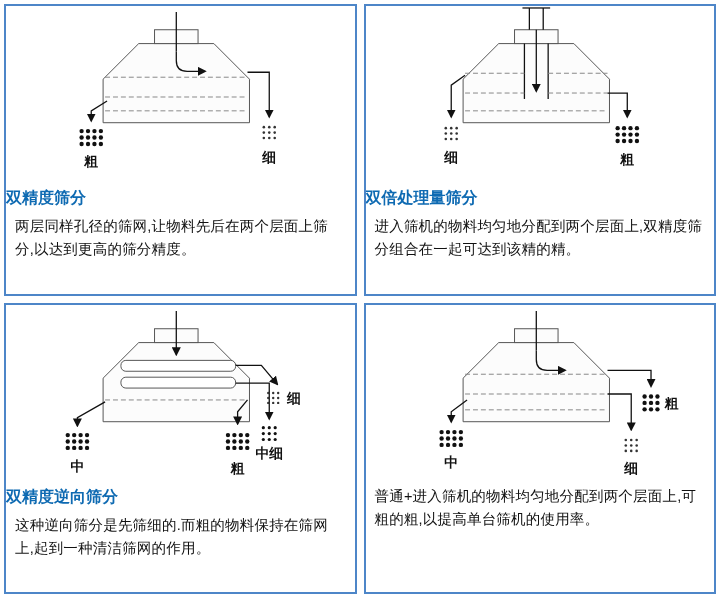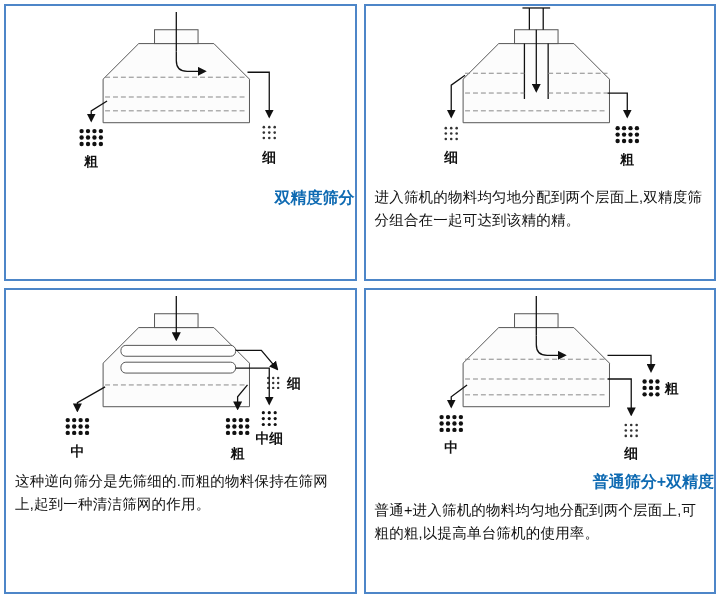--- a/index.html
+++ b/index.html
@@ -21,26 +21,25 @@
     background:#ffffff;
     box-sizing:border-box;
     overflow:hidden;
   }
   .diagram {
     display:block;
     width:100%;
     height:180px;
   }
   .panel-title {
-    text-align:right;
+    text-align:left;
     font-weight:bold;
     font-size:16px;
     color:#0e6ab2;
     margin:2px 0 6px 0;
-    padding-left:28px;
   }
   .panel-desc {
     font-size:14.5px;
     line-height:1.6;
     color:#111;
     padding:0 9px;
     letter-spacing:0.2px;
   }
   svg text.mat-label {
     font-size:14px;
@@ -98,20 +97,21 @@
           <circle cx="0.00" cy="0.00" r="1.3" fill="#333"></circle>
           <circle cx="5.50" cy="0.00" r="1.3" fill="#333"></circle>
           <circle cx="-5.50" cy="5.50" r="1.3" fill="#333"></circle>
           <circle cx="0.00" cy="5.50" r="1.3" fill="#333"></circle>
           <circle cx="5.50" cy="5.50" r="1.3" fill="#333"></circle>
         </g>
       <text class="mat-label" x="86" y="162" text-anchor="middle">粗</text>
       <text class="mat-label" x="266" y="158" text-anchor="middle">细</text>
     </svg>
     <div class="panel-title">双精度筛分</div>
+    <div class="panel-desc">两层同样孔径的筛网,让物料先后在两个层面上筛分,以达到更高的筛分精度。</div>
   </div>
 
   <div class="panel">
     <svg class="diagram" viewBox="0 0 352 182">
       <defs>
         <marker id="ah2" viewBox="0 0 10 10" refX="8" refY="5" markerWidth="7" markerHeight="7" orient="auto-start-reverse">
           <path d="M0,0 L10,5 L0,10 z" fill="#111"></path>
         </marker>
       </defs>
       <polygon class="machine" points="98,118 98,74 134,38 210,38 246,74 246,118"></polygon>
@@ -156,20 +156,21 @@
           <circle cx="3.25" cy="0.00" r="2.2" fill="#111"></circle>
           <circle cx="9.75" cy="0.00" r="2.2" fill="#111"></circle>
           <circle cx="-9.75" cy="6.50" r="2.2" fill="#111"></circle>
           <circle cx="-3.25" cy="6.50" r="2.2" fill="#111"></circle>
           <circle cx="3.25" cy="6.50" r="2.2" fill="#111"></circle>
           <circle cx="9.75" cy="6.50" r="2.2" fill="#111"></circle>
         </g>
       <text class="mat-label" x="86" y="158" text-anchor="middle">细</text>
       <text class="mat-label" x="264" y="160" text-anchor="middle">粗</text>
     </svg>
+    <div class="panel-title">双倍处理量筛分</div>
     <div class="panel-desc">进入筛机的物料均匀地分配到两个层面上,双精度筛分组合在一起可达到该精的精。</div>
   </div>
 
   <div class="panel">
     <svg class="diagram" viewBox="0 0 352 182">
       <defs>
         <marker id="ah3" viewBox="0 0 10 10" refX="8" refY="5" markerWidth="7" markerHeight="7" orient="auto-start-reverse">
           <path d="M0,0 L10,5 L0,10 z" fill="#111"></path>
         </marker>
       </defs>
@@ -233,20 +234,21 @@
           <circle cx="-9.75" cy="6.50" r="2.2" fill="#111"></circle>
           <circle cx="-3.25" cy="6.50" r="2.2" fill="#111"></circle>
           <circle cx="3.25" cy="6.50" r="2.2" fill="#111"></circle>
           <circle cx="9.75" cy="6.50" r="2.2" fill="#111"></circle>
         </g>
       <text class="mat-label" x="291" y="99" text-anchor="middle">细</text>
       <text class="mat-label" x="266" y="155" text-anchor="middle">中细</text>
       <text class="mat-label" x="234" y="170" text-anchor="middle">粗</text>
       <text class="mat-label" x="72" y="168" text-anchor="middle">中</text>
     </svg>
+    <div class="panel-title">双精度逆向筛分</div>
     <div class="panel-desc">这种逆向筛分是先筛细的.而粗的物料保持在筛网上,起到一种清洁筛网的作用。</div>
   </div>
 
   <div class="panel">
     <svg class="diagram" viewBox="0 0 352 182">
       <defs>
         <marker id="ah4" viewBox="0 0 10 10" refX="8" refY="5" markerWidth="7" markerHeight="7" orient="auto-start-reverse">
           <path d="M0,0 L10,5 L0,10 z" fill="#111"></path>
         </marker>
       </defs>
@@ -295,17 +297,16 @@
           <circle cx="9.75" cy="0.00" r="2.2" fill="#111"></circle>
           <circle cx="-9.75" cy="6.50" r="2.2" fill="#111"></circle>
           <circle cx="-3.25" cy="6.50" r="2.2" fill="#111"></circle>
           <circle cx="3.25" cy="6.50" r="2.2" fill="#111"></circle>
           <circle cx="9.75" cy="6.50" r="2.2" fill="#111"></circle>
         </g>
       <text class="mat-label" x="309" y="104" text-anchor="middle">粗</text>
       <text class="mat-label" x="268" y="170" text-anchor="middle">细</text>
       <text class="mat-label" x="86" y="164" text-anchor="middle">中</text>
     </svg>
-    <div class="panel-title">普通筛分+双精度</div>
     <div class="panel-desc">普通+进入筛机的物料均匀地分配到两个层面上,可粗的粗,以提高单台筛机的使用率。</div>
   </div>
 
 </div>
 
 </body></html>

